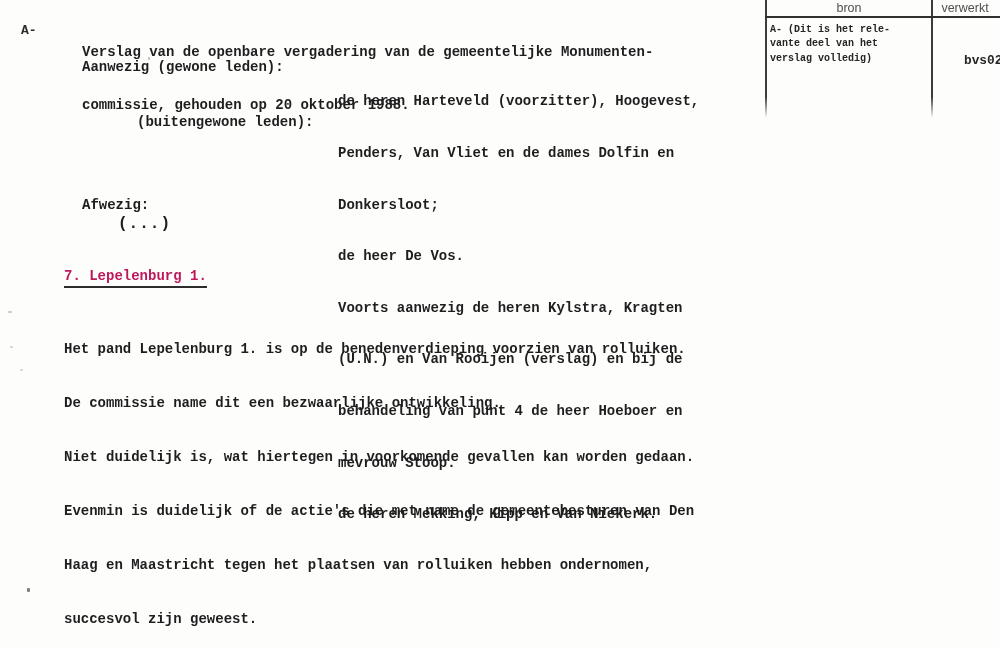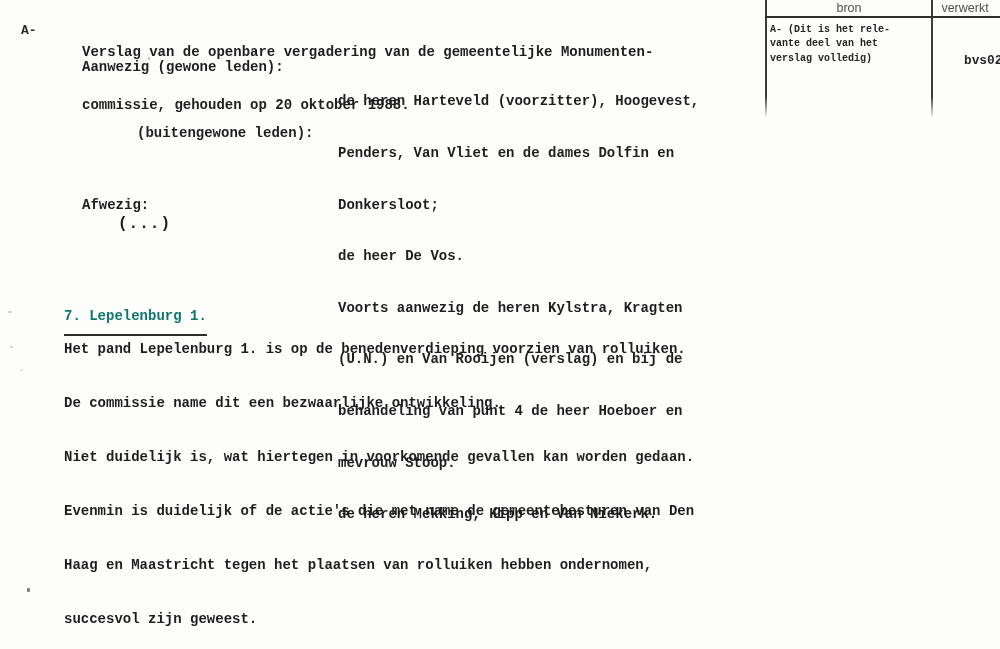--- a/index.html
+++ b/index.html
@@ -15,22 +15,22 @@
   }
   .tw-block { line-height:17.2px; }
   .tw-block > div { white-space:pre; }
   .title-block { line-height:17.5px; }
   .para-block { line-height:18px; }
   .margin-code { position:absolute; left:21px; top:23px; font-size:13px;
     font-family:"Liberation Mono", monospace; font-weight:700; color:#2a2a2a; }
   .heading {
     position:absolute; left:64px; top:268px;
     font-family:"Liberation Mono", monospace; font-weight:700;
-    font-size:14px; color:#0f766e; white-space:pre;
-    border-bottom:2px solid #2c2c2c; padding-bottom:10px;margin-top:40px;
+    font-size:14px; color:#be185d; white-space:pre;
+    border-bottom:2px solid #2c2c2c; padding-bottom:2px;
   }
   .ellipsis { position:absolute; left:118px; top:215px; font-size:16px;
     letter-spacing:1px; font-family:"Liberation Mono", monospace;
     font-weight:700; color:#1e1e1e; }
   
   .vline { position:absolute; top:0; width:2px; height:118px;
     background:linear-gradient(#3c3c3c 0%, #3c3c3c 82%, rgba(60,60,60,0) 100%); }
   .vline-left { left:765px; }
   .vline-mid { left:931px; }
   .hline { position:absolute; left:765px; top:16px; width:235px; height:2px;
@@ -61,21 +61,21 @@
 <div class="page">
 
   <div class="margin-code">A-</div>
 
   <div class="tw tw-block title-block" style="left:82px; top:9px;">
     <div>Verslag van de openbare vergadering van de gemeentelijke Monumenten-</div>
     <div>commissie, gehouden op 20 oktober 1988.</div>
   </div>
 
   <div class="tw" style="left:82px; top:59px;">Aanwezig (gewone leden):</div>
-  <div class="tw" style="left:137px; top:125px;text-align:center;">(buitengewone leden):</div>
+  <div class="tw" style="left:137px; top:114px;text-align:center;">(buitengewone leden):</div>
   <div class="tw" style="left:82px; top:197px;">Afwezig:</div>
 
   <div class="tw tw-block" style="left:338px; top:59px;">
     <div>de heren Harteveld (voorzitter), Hoogevest,</div>
     <div>Penders, Van Vliet en de dames Dolfin en</div>
     <div>Donkersloot;</div>
     <div>de heer De Vos.</div>
     <div>Voorts aanwezig de heren Kylstra, Kragten</div>
     <div>(U.N.) en Van Rooijen (verslag) en bij de</div>
     <div>behandeling van punt 4 de heer Hoeboer en</div>

